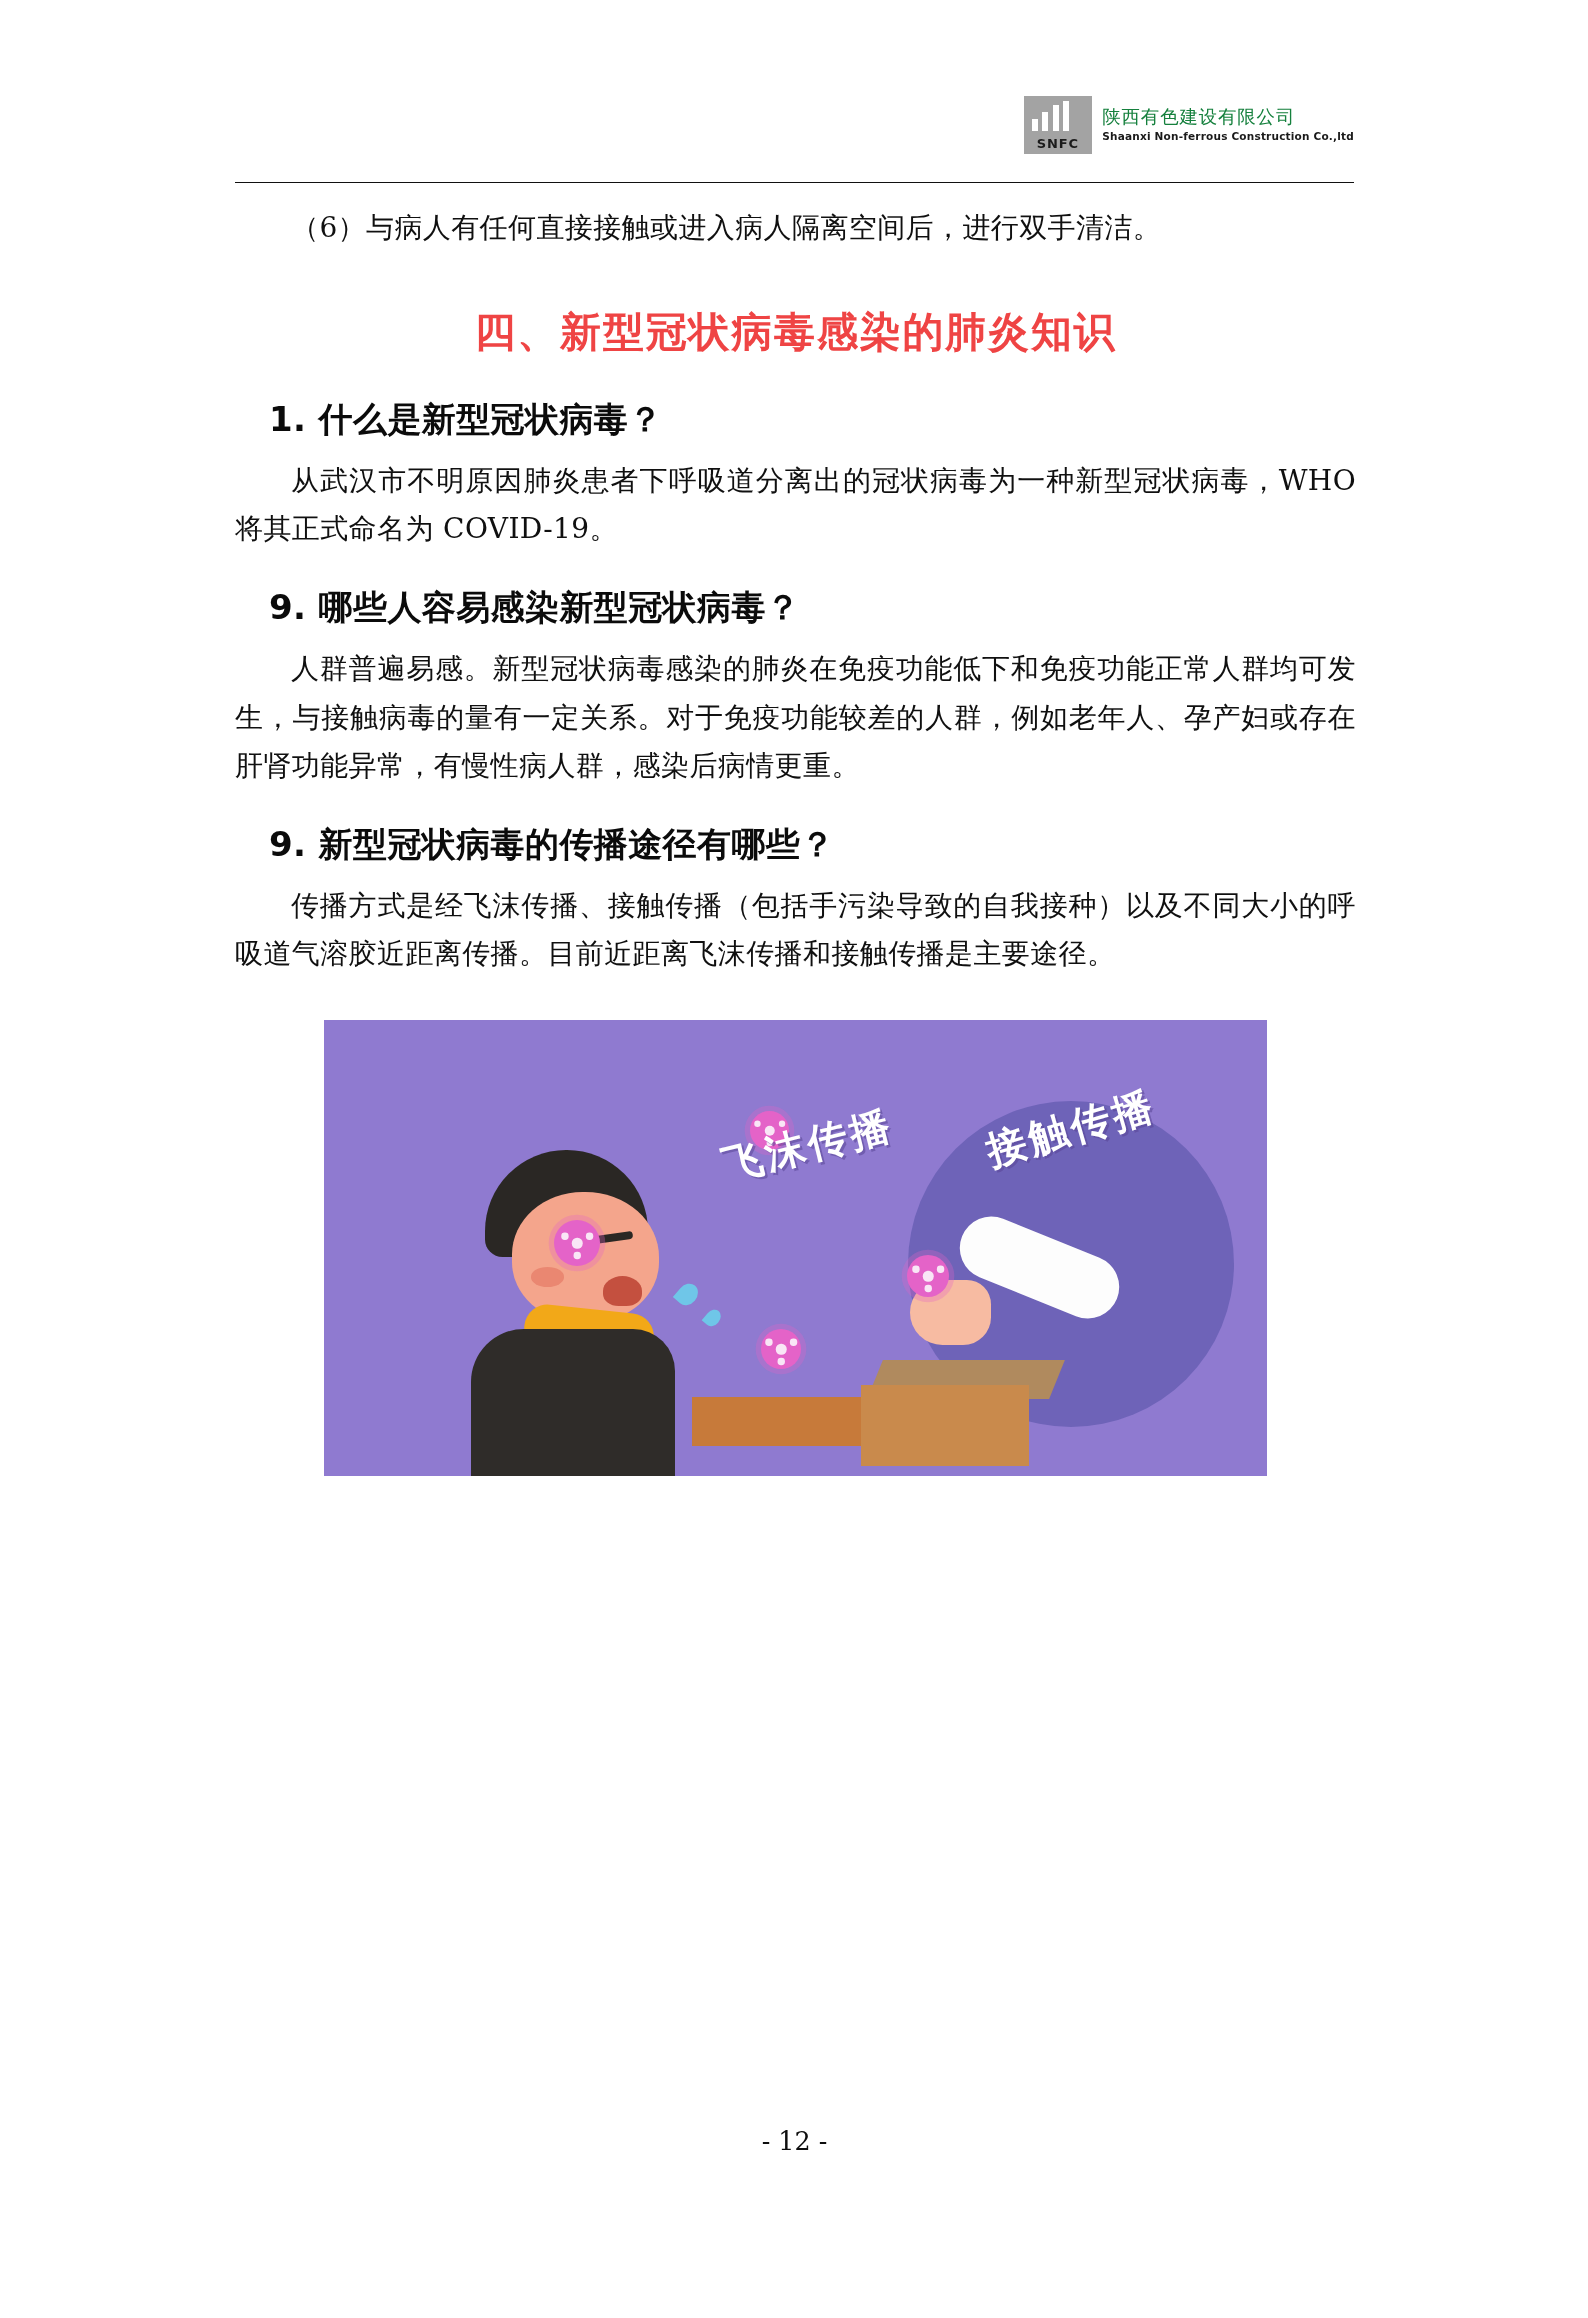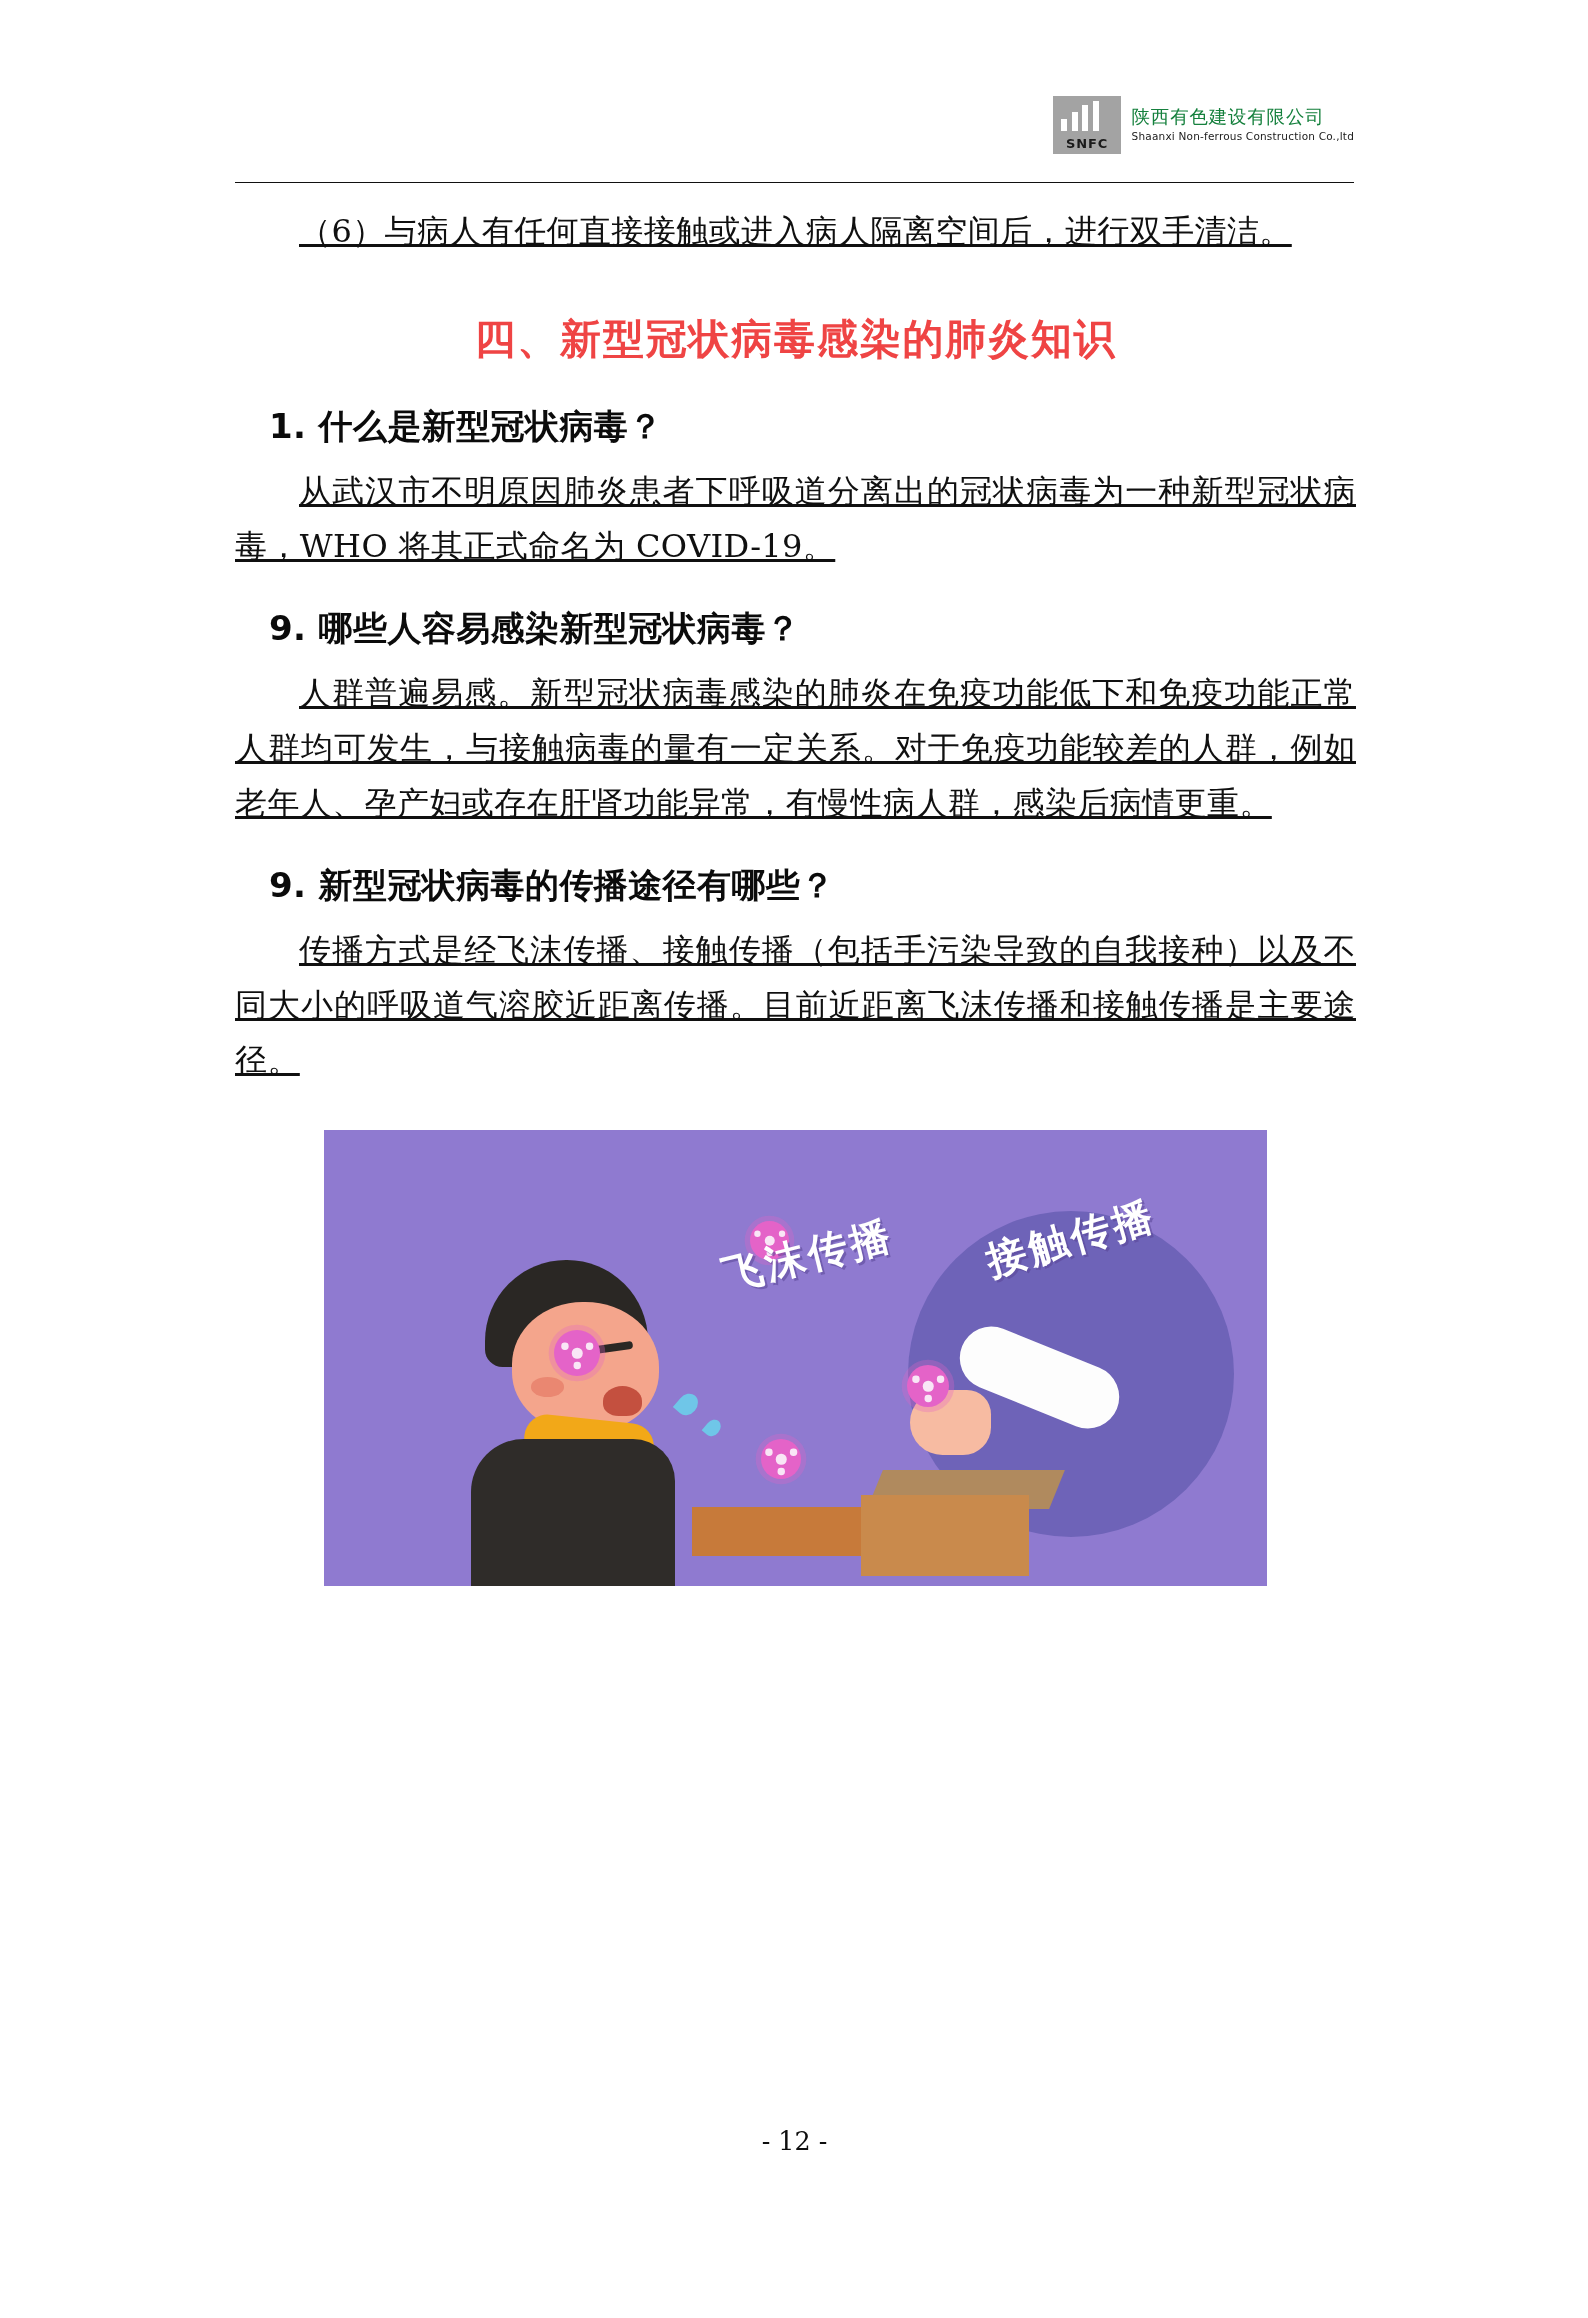--- a/index.html
+++ b/index.html
@@ -75,48 +75,47 @@
   .logo-text { line-height: 1.25; }
   .logo-text .cn {
     font-size: 18.4px;
     color: #15803d;
     letter-spacing: 0.9px;
     font-family: Liberation Serif, serif;
   }
   .logo-text .en {
     font-size: 10.5px;
     color: #1a1a1a;
-    font-weight: normal;
+    font-weight: bold;
     letter-spacing: 0.2px;
     margin-top: 1px;
   }
   .header-rule {
     position: absolute;
     left: 0;
     right: 0;
     top: 86px;
     border-top: 1.8px solid #111;
   }
 
   
   .content {
     position: absolute;
     top: 204px;
     left: 235px;
     width: 1121px;
   }
   p.body {
     margin: 0 0 0 0;
-    font-size: 32px;
+    font-size: 28px;
     line-height: 1.72;
     color: #101010;
     text-align: justify;
     font-family: "DejaVu Serif", "Liberation Serif", serif;
     letter-spacing: 0.4px;
-    text-decoration: underline;
   }
   p.indent { text-indent: 2em; }
 
   h1.section {
     font-size: 41px;
     text-align: center;
     font-weight: bold;
     color: #ef4444;
     margin: 53px 0 37px 0;
     letter-spacing: 1.8px;

